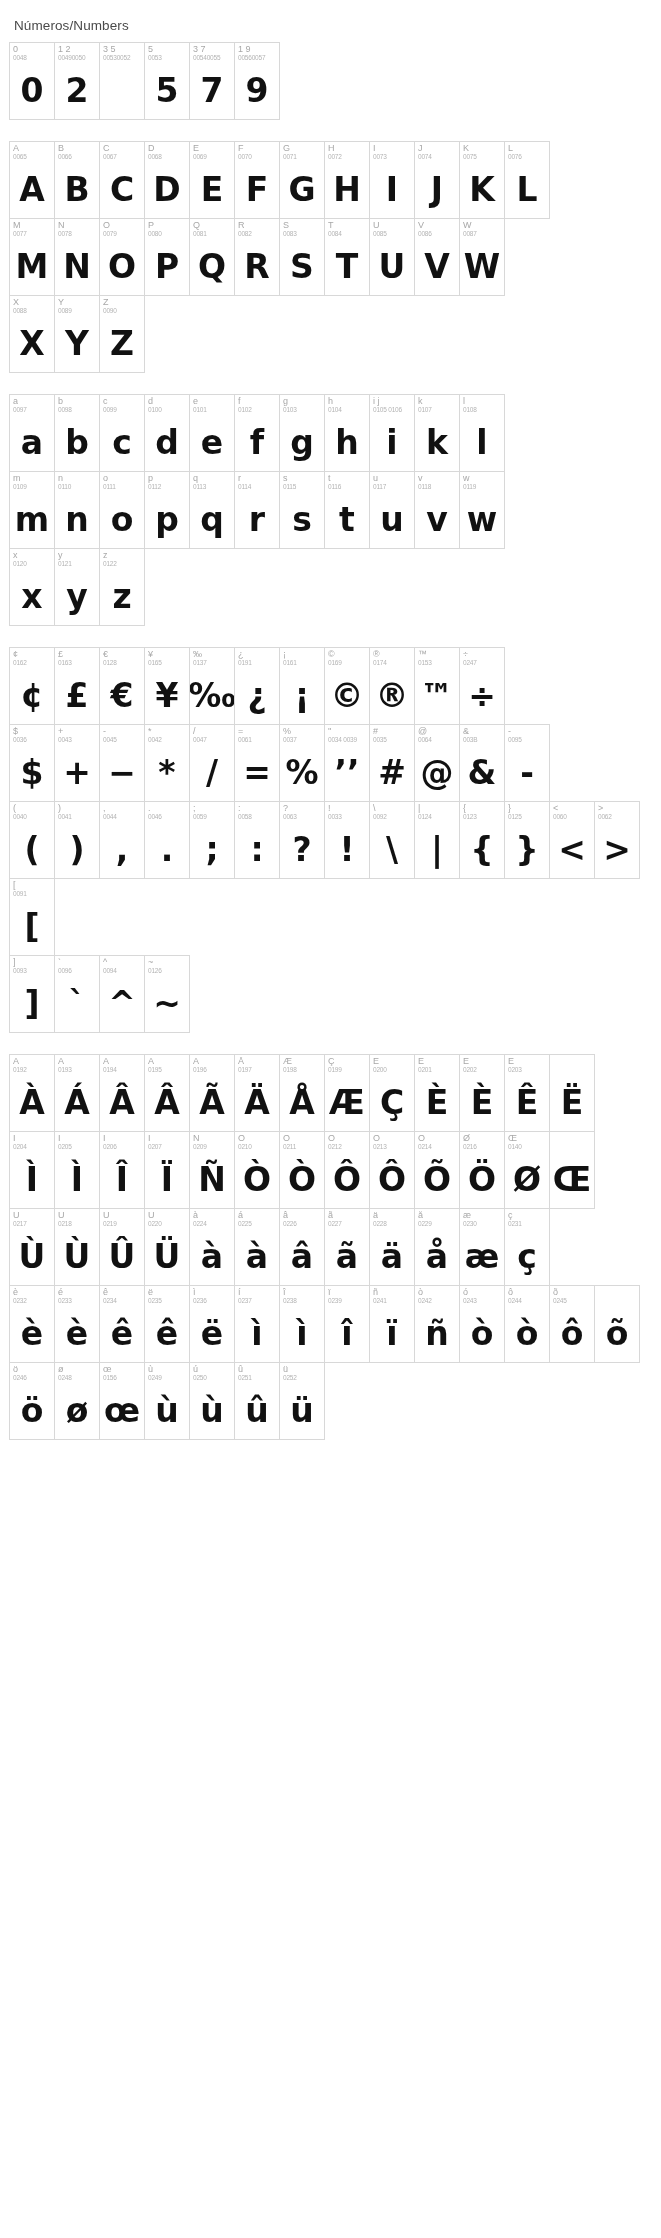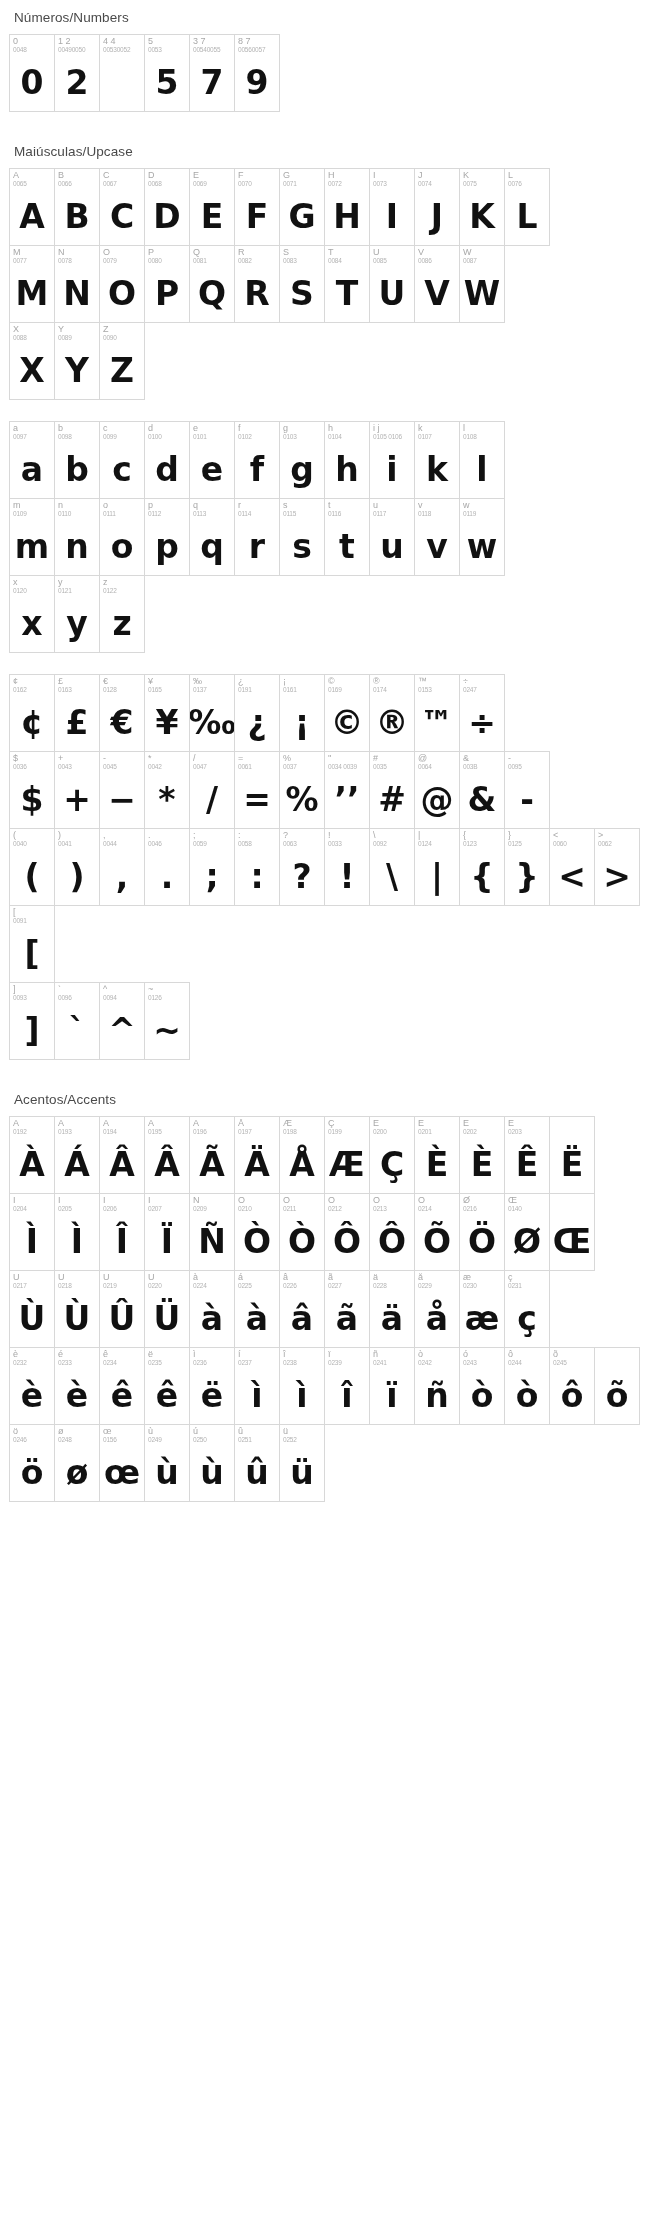--- a/index.html
+++ b/index.html
@@ -11,21 +11,21 @@
     width: 661px;
     font-family: "Liberation Sans", sans-serif;
     color: #333333;
   }
   .page {
     width: 661px;
     padding: 0;
     box-sizing: border-box;
   }
   .section {
-    margin: 0 0 22px 0;
+    margin: 8px 0 22px 0;
   }
   .section-title {
     font-size: 13.5px;
     color: #4a4a4a;
     padding: 10px 0 10px 14px;
     font-weight: normal;
     letter-spacing: 0.1px;
   }
   .grid {
     margin-left: 10px;
@@ -98,50 +98,49 @@
           </div>
           <div class="cell">
             <div class="meta">
               <span class="char-label">1  2</span>
               <span class="code-label">00490050</span>
             </div>
             <div class="glyph">2</div>
           </div>
           <div class="cell">
             <div class="meta">
-              <span class="char-label">4  4</span>
+              <span class="char-label">3  5</span>
               <span class="code-label">00530052</span>
             </div>
             <div class="glyph"></div>
           </div>
           <div class="cell">
             <div class="meta">
               <span class="char-label">5</span>
               <span class="code-label">0053</span>
             </div>
             <div class="glyph">5</div>
           </div>
           <div class="cell">
             <div class="meta">
               <span class="char-label">3  7</span>
               <span class="code-label">00540055</span>
             </div>
             <div class="glyph">7</div>
           </div>
           <div class="cell">
             <div class="meta">
-              <span class="char-label">8  7</span>
+              <span class="char-label">1  9</span>
               <span class="code-label">00560057</span>
             </div>
             <div class="glyph">9</div>
           </div>
         </div>
       </div>
       <div class="section">
-        <div class="section-title">Maiúsculas/Upcase</div>
         <div class="grid">
           <div class="cell">
             <div class="meta">
               <span class="char-label">A</span>
               <span class="code-label">0065</span>
             </div>
             <div class="glyph">A</div>
           </div>
           <div class="cell">
             <div class="meta">
@@ -805,21 +804,20 @@
           <div class="cell">
             <div class="meta">
               <span class="char-label">~</span>
               <span class="code-label">0126</span>
             </div>
             <div class="glyph">~</div>
           </div>
         </div>
       </div>
       <div class="section">
-        <div class="section-title">Acentos/Accents</div>
         <div class="grid">
           <div class="cell">
             <div class="meta">
               <span class="char-label">À</span>
               <span class="code-label">0192</span>
             </div>
             <div class="glyph">À</div>
           </div>
           <div class="cell">
             <div class="meta">

